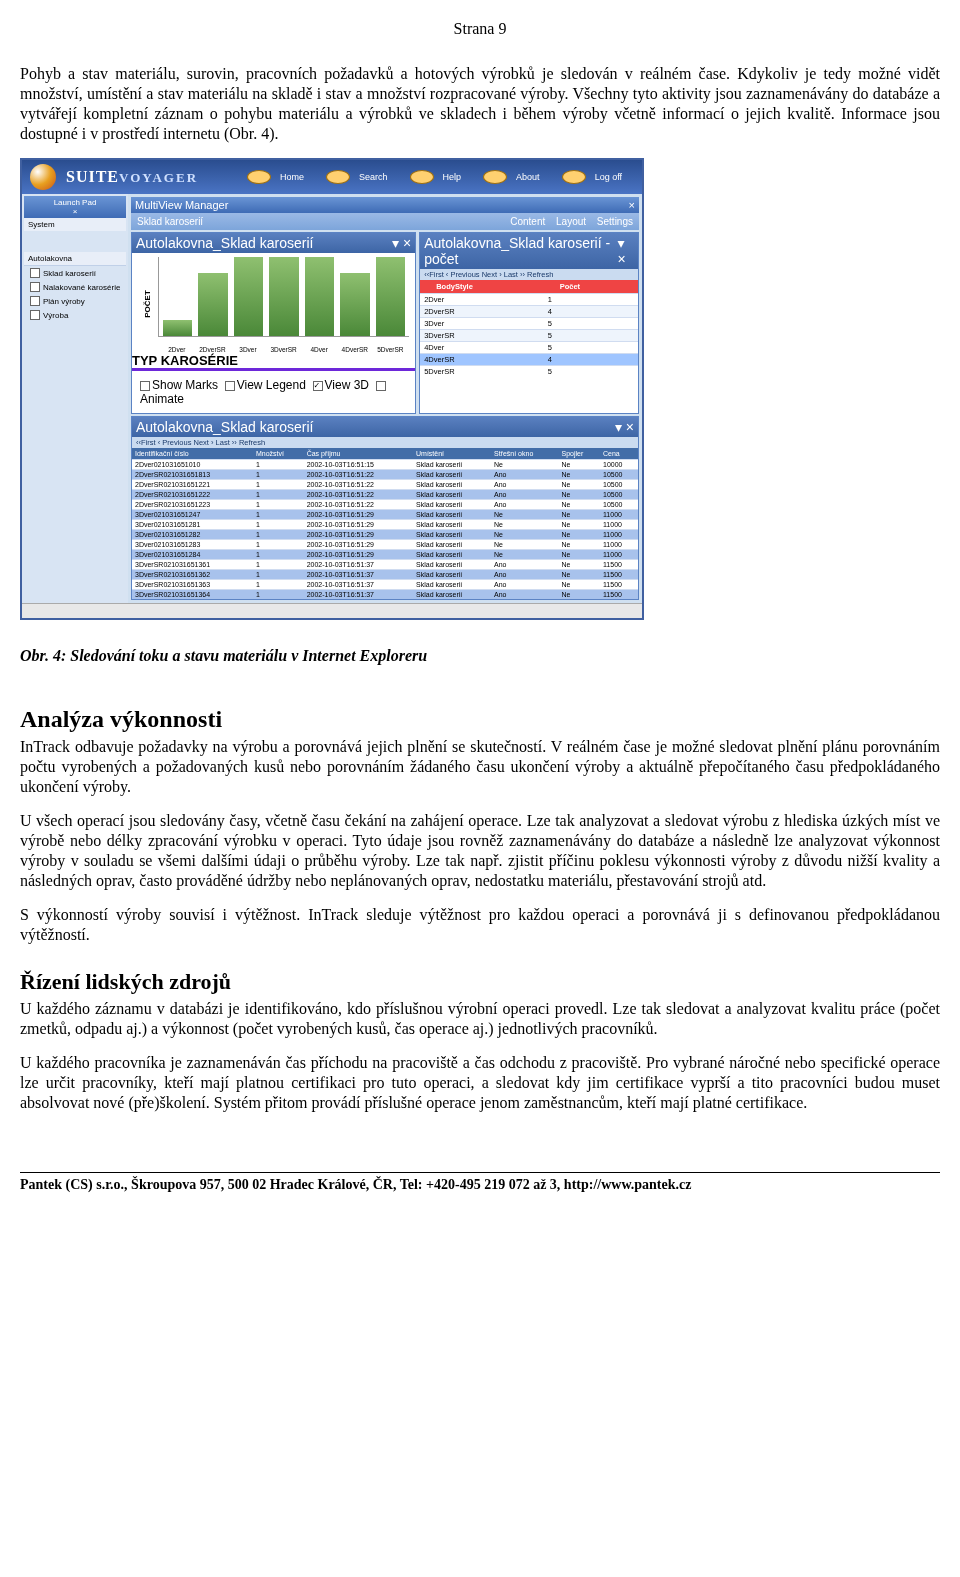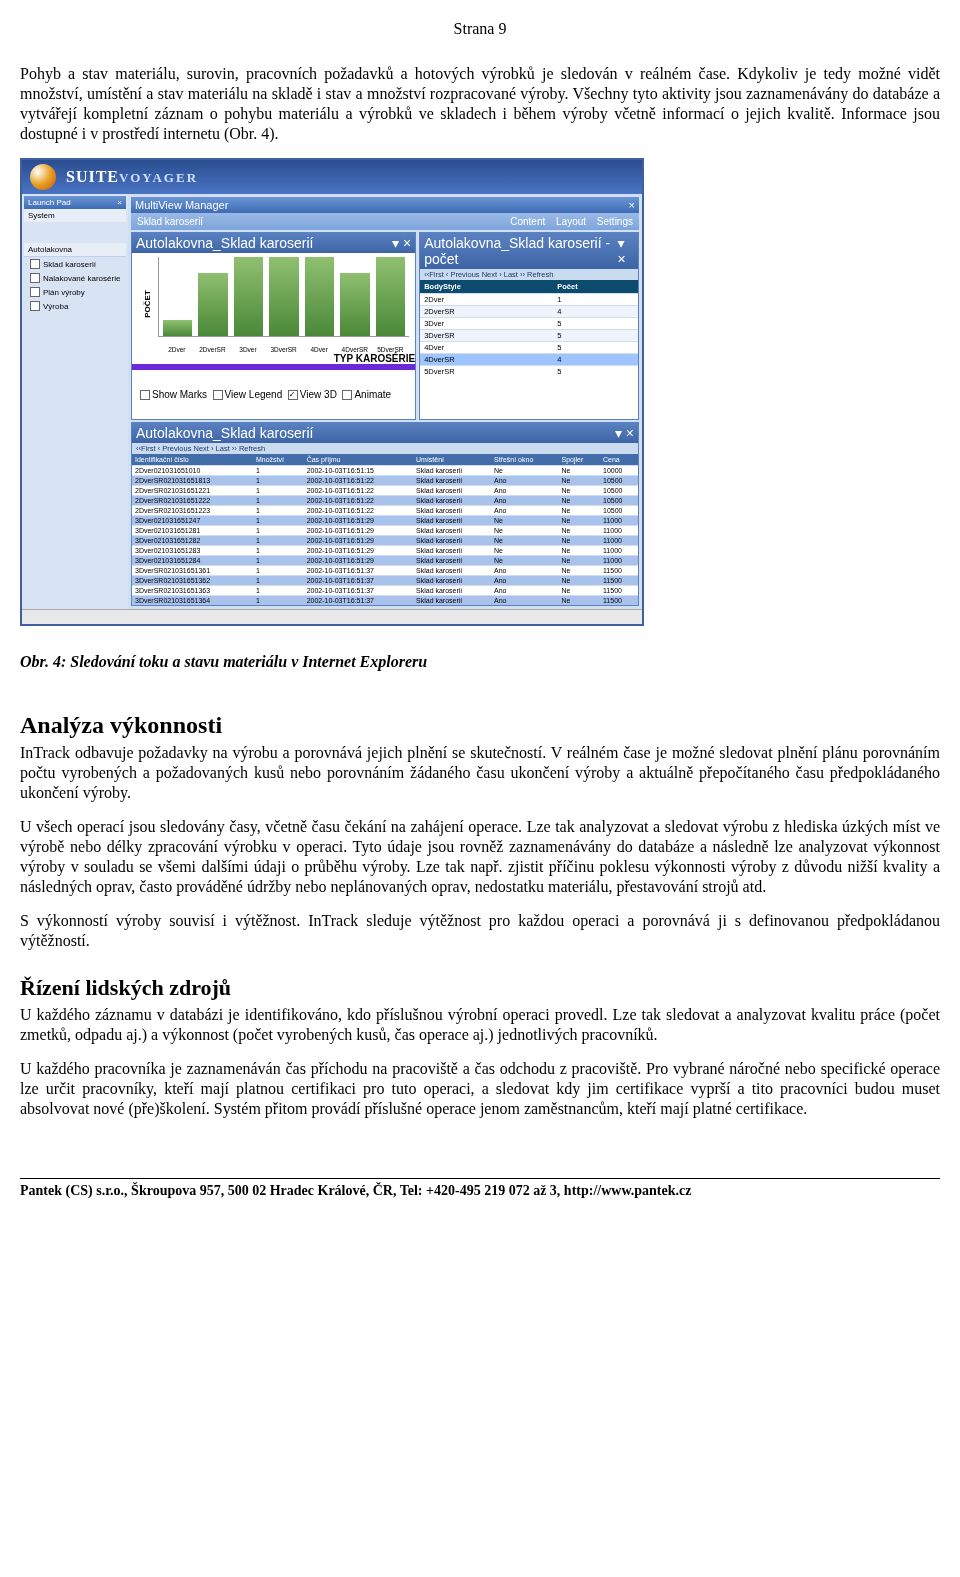--- a/index.html
+++ b/index.html
@@ -41,49 +41,49 @@
     background: radial-gradient(circle at 30% 30%, #fff,#e8a020,#c85018);
     margin-right: 10px;
   }
   .sv-brand { font-family: Georgia, serif; font-size: 16px; letter-spacing: 1px; font-weight: 600; }
   .sv-brand .v { font-variant: small-caps; font-size: 13px; letter-spacing: 2px; color:#cfe0ff; }
   .sv-nav { margin-left: auto; display: flex; gap: 4px; }
   .sv-nav span { display: inline-flex; align-items: center; gap: 3px; padding: 1px 6px; font-size: 9px; color:#fff; }
   .sv-nav .dot { width:10px;height:10px;border-radius:50%;background:#ffd070;border:1px solid #a07010;display:inline-block;}
   .sv-body { display: flex; background:#d0e0f0; }
   .sv-side { width: 102px; padding: 2px; background:#d8e4f3; }
-  .sv-side-hdr { background:linear-gradient(#6a95d5,#3e6bb5); color:#fff; padding:2px 4px; font-size:8px; display:flex; justify-content:space-between; align-items:center;}
+  .sv-side-hdr { background:linear-gradient(#6a95d5,#3e6bb5); color:#fff; padding:2px 4px; font-size:8px; display:flex; justify-content:space-between; align-items:center;flex-direction:column;}
   .sv-side-sub { background:#e8eef8; padding:2px 4px; font-size:8px;}
   .sv-side-tab { background:#e8eef8; padding:2px 4px; font-size:8px; border-bottom:1px solid #c0d0e8;margin-top:21px;}
   .sv-side-item { padding:2px 2px 2px 6px; font-size:8px; display:flex; align-items:center; gap:3px;}
   .sv-side-item .chk { width:8px;height:8px;border:1px solid #666;display:inline-block;background:#fff;}
   .sv-main { flex:1; padding:3px; }
   .sv-main-hdr { background:linear-gradient(#6a95d5,#3e6bb5); color:#fff; padding:2px 4px; font-size:11px; display:flex; justify-content:space-between;}
   .sv-crumb { background:linear-gradient(#9ab9e6,#7da5da); color:#fff; padding:3px 6px; font-size:10px; display:flex; justify-content:space-between; margin-bottom:2px;}
   .sv-crumb .rightlinks span { margin-left:8px; }
   .sv-row { display:flex; gap:3px; margin-bottom:2px;}
   .panel { border:1px solid #5b83c4; background:#fff; flex:1; }
   .panel-hdr { background:linear-gradient(#5a80c0,#3d65a5); color:#fff; padding:2px 4px; font-size:14px; display:flex; justify-content:space-between; align-items:flex-end;}
   .panel-sub { background:#cadbf0; color:#1a3a6a; padding:1px 4px; font-size:7.5px;}
 
   
   .chart-area { height:96px; position:relative; padding:4px 6px 2px 26px; }
   .chart-ylabel { position:absolute; left:2px; top:50%; transform:translateY(-50%) rotate(-90deg); font-size:8px; font-weight:bold;}
   .chart-bars { position:absolute; left:26px; right:6px; top:4px; bottom:18px; border-left:1px solid #999; border-bottom:1px solid #999; display:flex; align-items:flex-end; gap:6px; padding:0 4px;}
   .chart-bars .bar { flex:1; background:linear-gradient(#8fc070,#4a8838); }
   .chart-xlabels { position:absolute; left:26px; right:6px; bottom:2px; display:flex; gap:6px; padding:0 4px; font-size:6.5px;}
   .chart-xlabels span { flex:1; text-align:center; }
-  .chart-title { text-align:right; font-size:10px; font-weight:bold; margin-top:-2px;}
-  .chart-opts { font-size:10px; padding:19px 8px; border-top:6px solid #6d28d9;}
+  .chart-title { text-align:left; font-size:13px; font-weight:bold; margin-top:-2px;}
+  .chart-opts { font-size:12px; padding:7px 8px; border-top:3px solid #6d28d9;}
   .chart-opts .chk { width:8px; height:8px; border:1px solid #666; display:inline-block; vertical-align:middle; margin-right:2px; background:#fff;}
   .chart-opts .chk.on::after{content:"✓";font-size:8px;line-height:7px;display:block;color:#000;}
 
   
   .smalltbl { width:100%; border-collapse:collapse; font-size:7.5px;}
-  .smalltbl th { background:#0c4a6e; color:#fff; text-align:left; padding:2px 4px;}
+  .smalltbl th { background:#ef4444; color:#fff; text-align:left; padding:2px 16px;}
   .smalltbl td { padding:1px 4px; border-top:1px solid #d0dcf0; }
   .smalltbl tr:nth-child(even) td { background:#eef4fc;}
   .smalltbl tr.hl td { background:#9fc5ff;}
 
   
   .bigtbl { width:100%; border-collapse:collapse; font-size:7px;}
   .bigtbl th { background:#426da8; color:#fff; text-align:left; padding:2px 3px; font-weight:normal;}
   .bigtbl td { padding:1px 3px; border-top:1px solid #d0dcf0; white-space:nowrap;}
   .bigtbl tr.alt td { background:#a8c2ec;}
   .sv-foot { background:linear-gradient(#4a74c4,#2a4d8f); color:#fff; padding:2px 6px; font-size:8px; display:flex; justify-content:space-between;}
@@ -94,20 +94,42 @@
 
 <div class="page-header">Strana 9</div>
 
 <p>Pohyb a stav materiálu, surovin, pracovních požadavků a hotových výrobků je sledován v reálném čase. Kdykoliv je tedy možné vidět množství, umístění a stav materiálu na skladě i stav a množství rozpracované výroby. Všechny tyto aktivity jsou zaznamenávány do databáze a vytvářejí kompletní záznam o pohybu materiálu a výrobků ve skladech i během výroby včetně informací o jejich kvalitě. Informace jsou dostupné i v prostředí internetu (Obr. 4).</p>
 
 <div class="shot">
   <div class="sv-titlebar">
     <div class="sv-logo"></div>
     <div class="sv-brand">
       <span>SUITE</span><span class="v">VOYAGER</span>
+    </div>
+    <div class="sv-nav">
+      <span>
+          <span class="dot"></span>
+          <span>Home</span>
+        </span>
+      <span>
+          <span class="dot"></span>
+          <span>Search</span>
+        </span>
+      <span>
+          <span class="dot"></span>
+          <span>Help</span>
+        </span>
+      <span>
+          <span class="dot"></span>
+          <span>About</span>
+        </span>
+      <span>
+          <span class="dot"></span>
+          <span>Log off</span>
+        </span>
     </div>
   </div>
   <div class="sv-body">
     <div class="sv-side">
       <div class="sv-side-hdr">
           <span>Launch Pad</span>
           <span>×</span>
         </div>
       <div class="sv-side-sub">System</div>
       <div class="sv-side-tab">Autolakovna</div>

